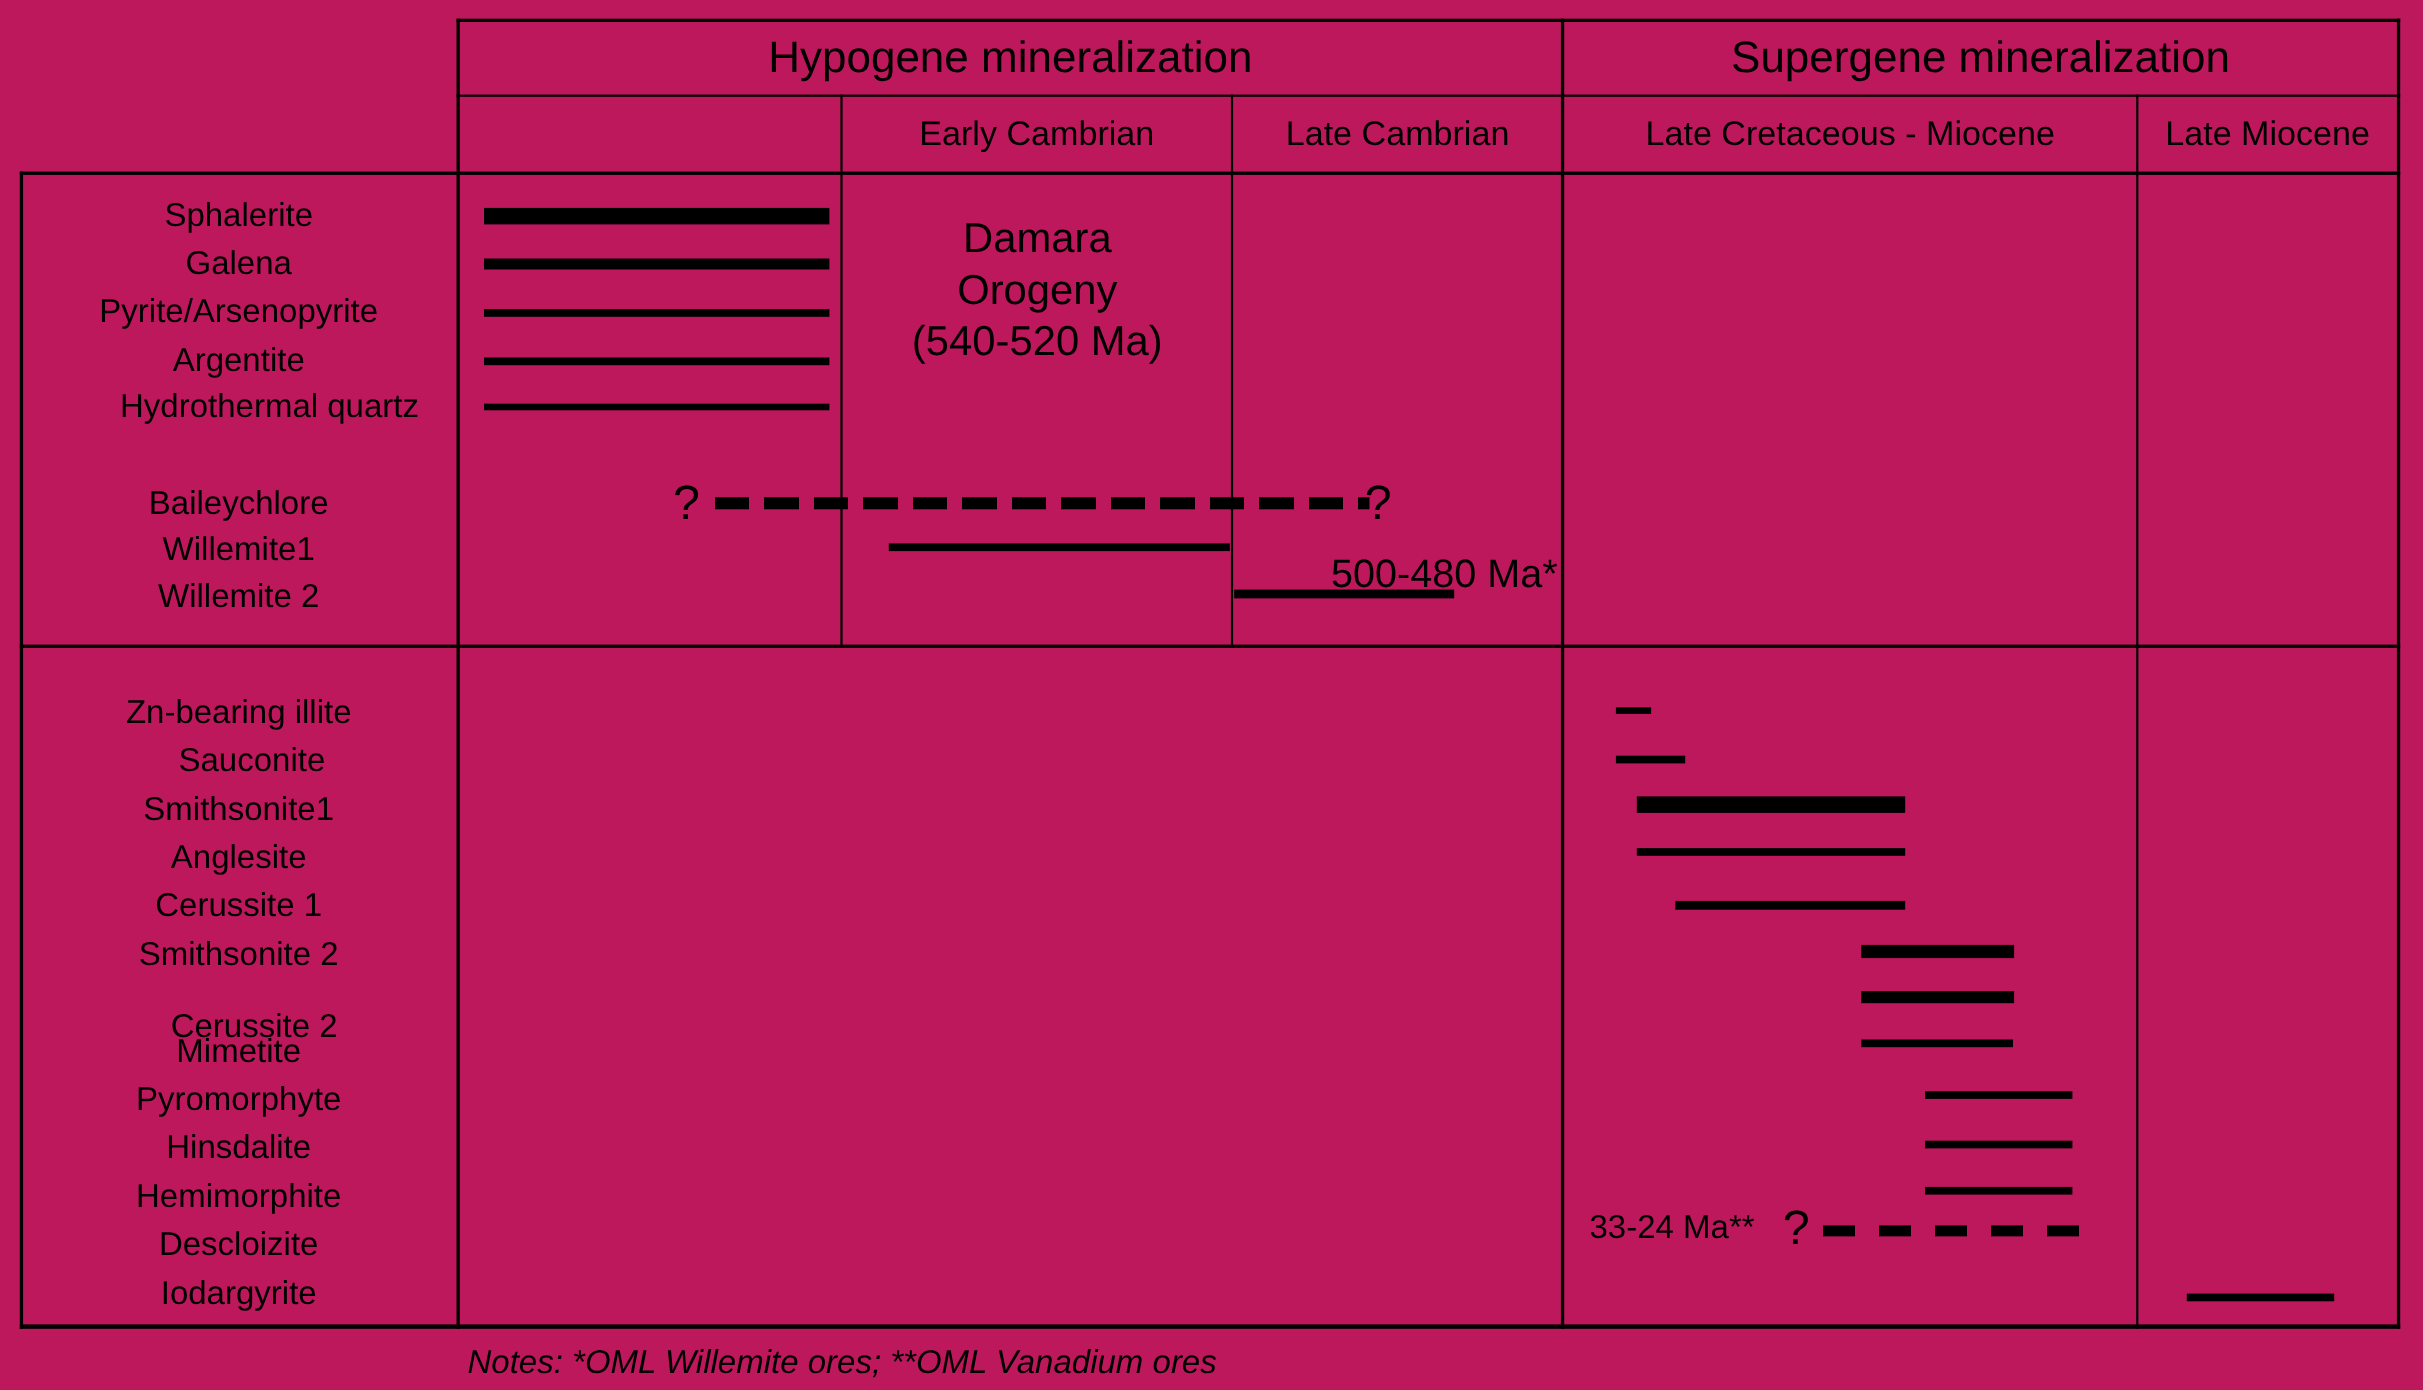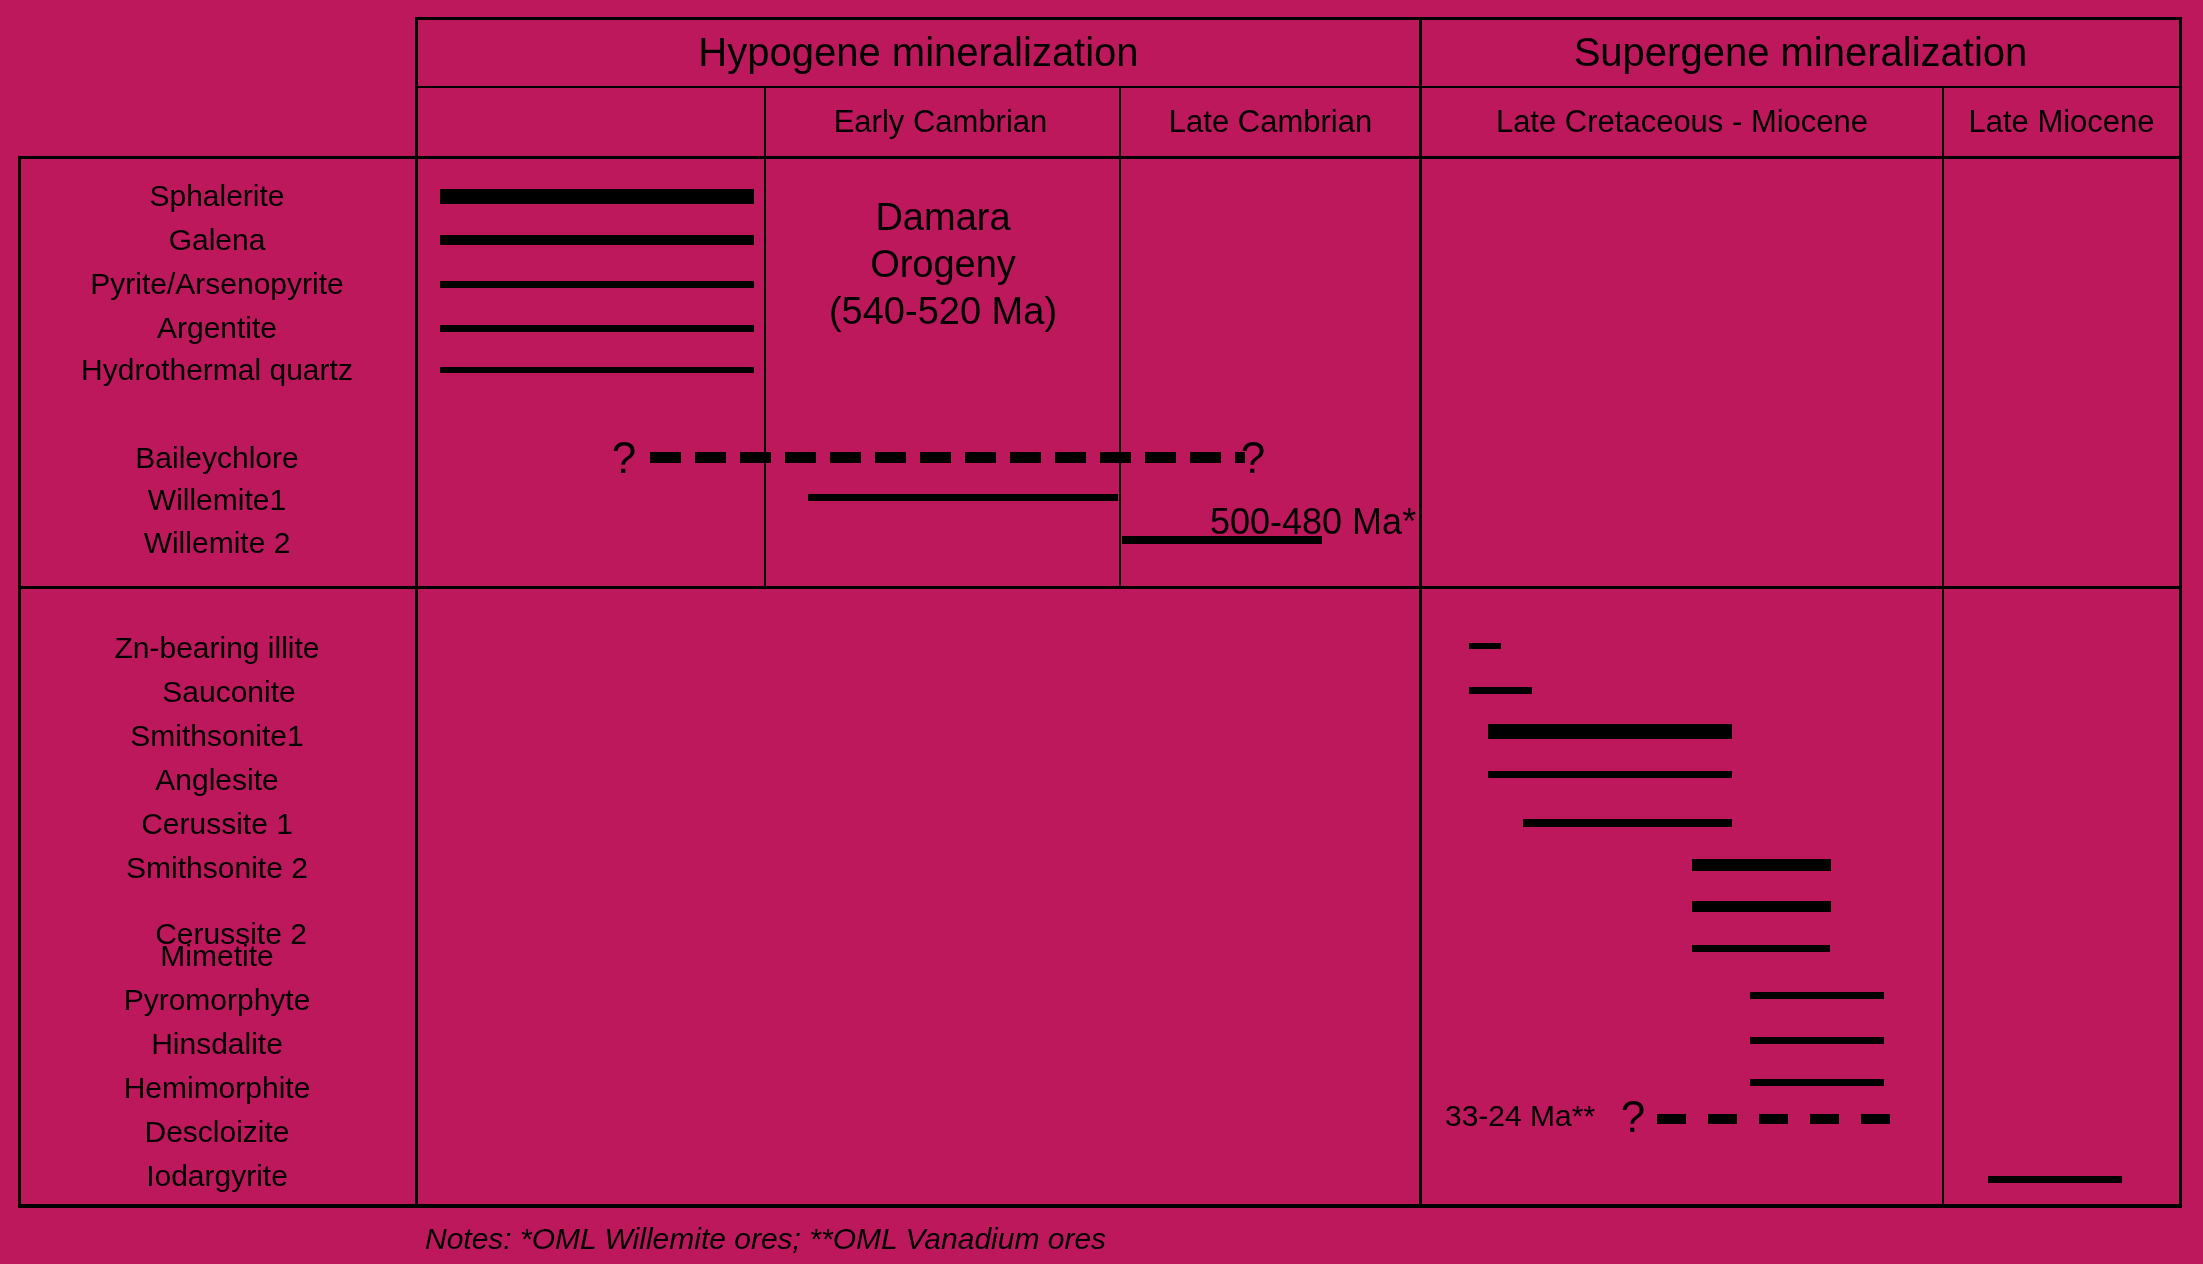--- a/index.html
+++ b/index.html
@@ -57,35 +57,35 @@
   <div class="line" style="left:415px;top:17px;width:3px;height:1191px;"></div>
   <div class="line" style="left:764px;top:86px;width:2px;height:502px;"></div>
   <div class="line" style="left:1119px;top:86px;width:2px;height:502px;"></div>
   <div class="line" style="left:1419px;top:17px;width:3px;height:1191px;"></div>
   <div class="line" style="left:1942px;top:86px;width:2px;height:1122px;"></div>
   <div class="line" style="left:2179px;top:17px;width:3px;height:1191px;"></div>
 
   <div class="cell-title" style="left:417px;top:18px;width:1003px;height:68px;">Hypogene mineralization</div>
   <div class="cell-title" style="left:1421px;top:18px;width:759px;height:68px;">Supergene mineralization</div>
 
-  <div class="cell-col" style="left:723px;top:88px;width:355px;height:68px;padding-left:40px;">Early Cambrian</div>
+  <div class="cell-col" style="left:765px;top:88px;width:355px;height:68px;">Early Cambrian</div>
   <div class="cell-col" style="left:1121px;top:88px;width:299px;height:68px;">Late Cambrian</div>
   <div class="cell-col" style="left:1943px;top:88px;width:237px;height:68px;">Late Miocene</div>
   <div class="cell-col" style="left:1421px;top:88px;width:522px;height:68px;">Late Cretaceous - Miocene</div>
 
   <div id="rows-layer">
       <div class="row-label" style="top: 174px;">Sphalerite</div>
       <div class="bar" style="left: 440px; width: 314px; top: 189px; height: 15px;"></div>
       <div class="row-label" style="top: 218px;">Galena</div>
       <div class="bar" style="left: 440px; width: 314px; top: 235px; height: 10px;"></div>
       <div class="row-label" style="top: 262px;">Pyrite/Arsenopyrite</div>
       <div class="bar" style="left: 440px; width: 314px; top: 281px; height: 7px;"></div>
       <div class="row-label" style="top: 306px;">Argentite</div>
       <div class="bar" style="left: 440px; width: 314px; top: 325px; height: 7px;"></div>
-      <div class="row-label" style="top: 348px;">Hydrothermal quartz</div>
+      <div class="row-label" style="top: 348px; padding-left: 28px;">Hydrothermal quartz</div>
       <div class="bar" style="left: 440px; width: 314px; top: 367px; height: 6px;"></div>
       <div class="row-label" style="top: 436px;">Baileychlore</div>
       <div class="bar dashed" style="left: 650px; width: 595px; top: 452px; height: 11px; background-image: repeating-linear-gradient(to right, rgb(0, 0, 0) 0px, rgb(0, 0, 0) 31px, transparent 31px, transparent 45px);"></div>
       <div class="qmark" style="left: 624px; top: 436px;">?</div>
       <div class="qmark" style="left: 1253px; top: 436px;">?</div>
       <div class="row-label" style="top: 478px;">Willemite1</div>
       <div class="bar" style="left: 808px; width: 310px; top: 494px; height: 7px;"></div>
       <div class="row-label" style="top: 521px;">Willemite 2</div>
       <div class="bar" style="left: 1122px; width: 200px; top: 536px; height: 8px;"></div>
       <div class="row-label" style="top: 626px;">Zn-bearing illite</div>

